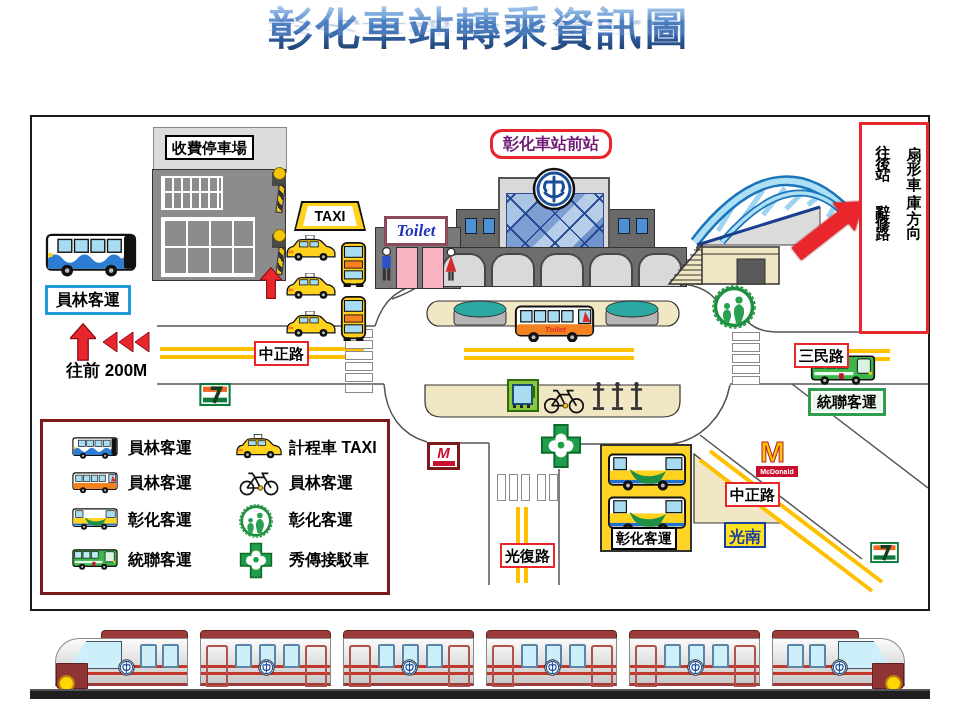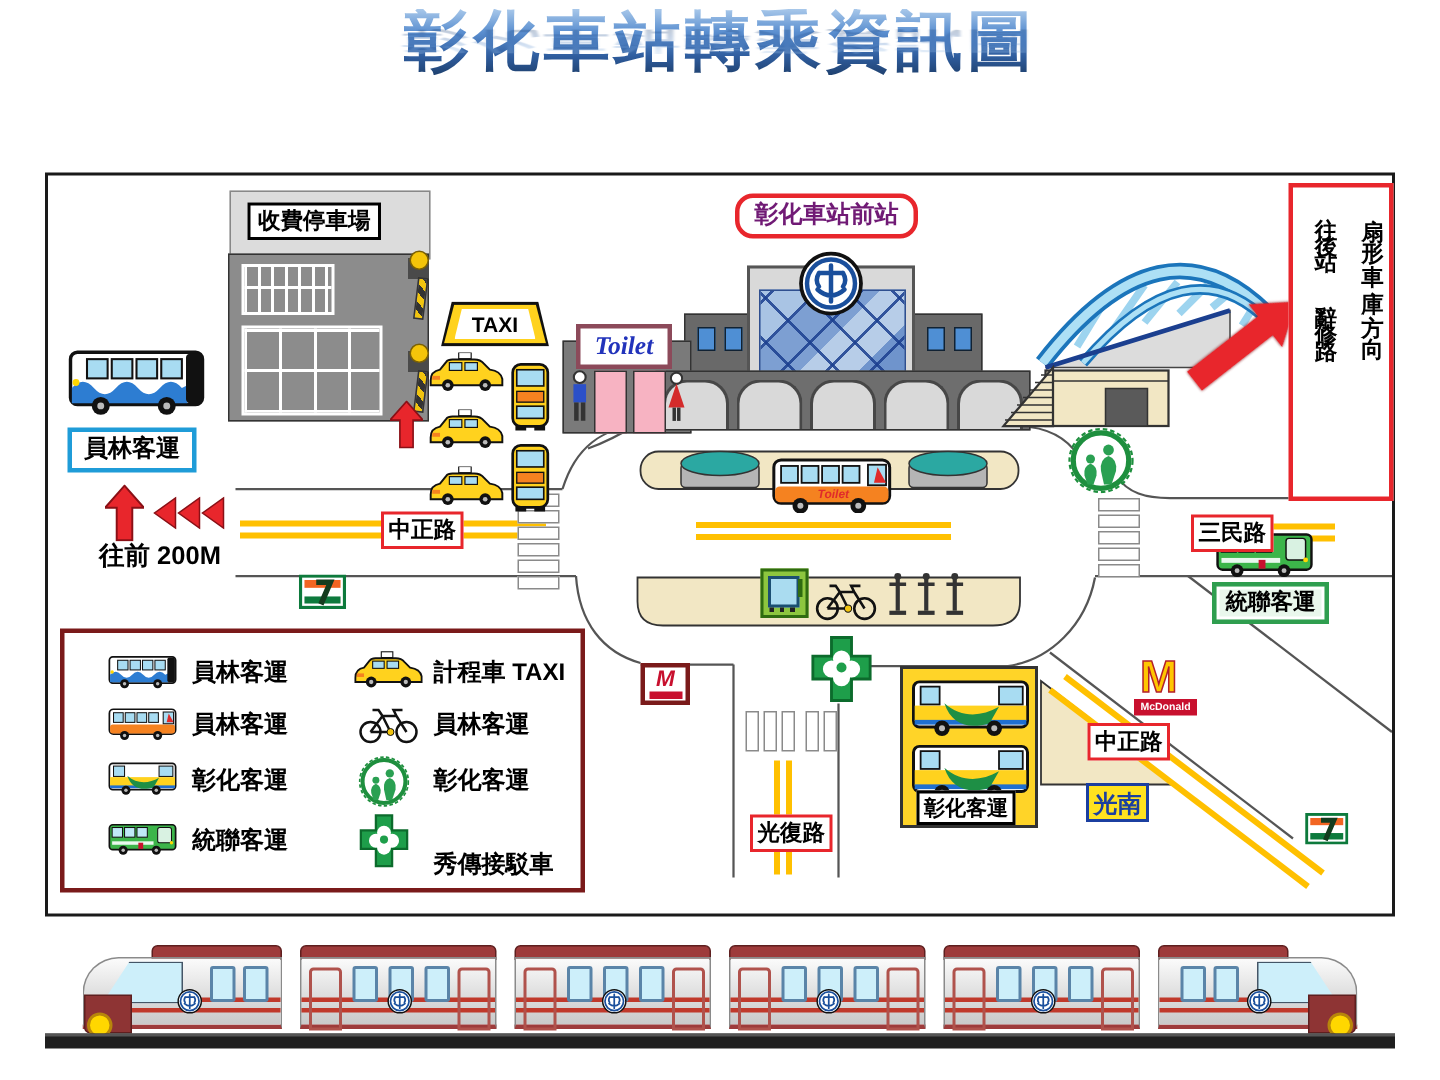--- a/index.html
+++ b/index.html
@@ -542,21 +542,21 @@
         <use href="#sym-bike" width="44" height="28"></use>
       </svg>
     <div class="lab" style="left:246px;top:51px">員林客運</div>
     <svg class="icon" style="left:196px;top:82px" width="34" height="34">
         <use href="#sym-green-circle" width="34" height="34"></use>
       </svg>
     <div class="lab" style="left:246px;top:88px">彰化客運</div>
     <svg class="icon" style="left:196px;top:120px" width="34" height="37">
         <use href="#sym-green-cross" width="34" height="37"></use>
       </svg>
-    <div class="lab" style="left:246px;top:144px">秀傳接駁車</div>
+    <div class="lab" style="left:246px;top:128px">秀傳接駁車</div>
   </div>
 </div>
 
 <div class="tcar loco" style="left:55px;width:133px">
   <div class="roof" style="left:46px"></div>
   <div class="body" style="border-top-left-radius:24px">
     <div class="s1" style="left:28px"></div>
       <div class="s2" style="left:28px"></div>
     <div class="wind" style="left:12px;clip-path:polygon(34% 0,100% 0,100% 100%,0 100%)"></div>
     <div class="nose" style="left:0;border-radius:0 0 0 4px"></div>

